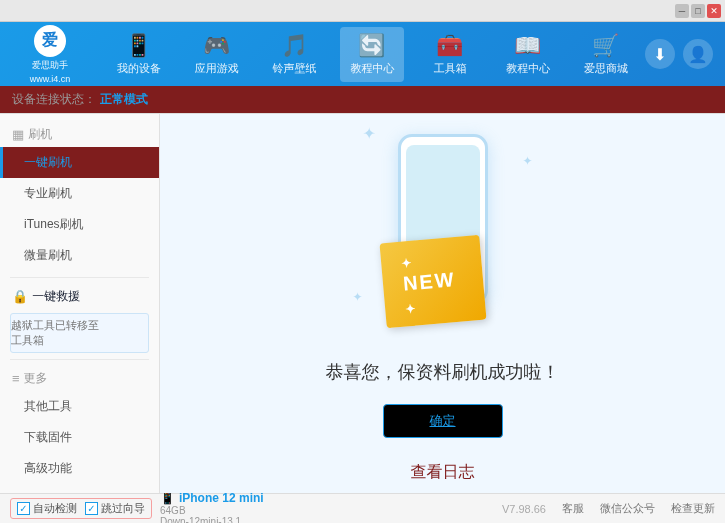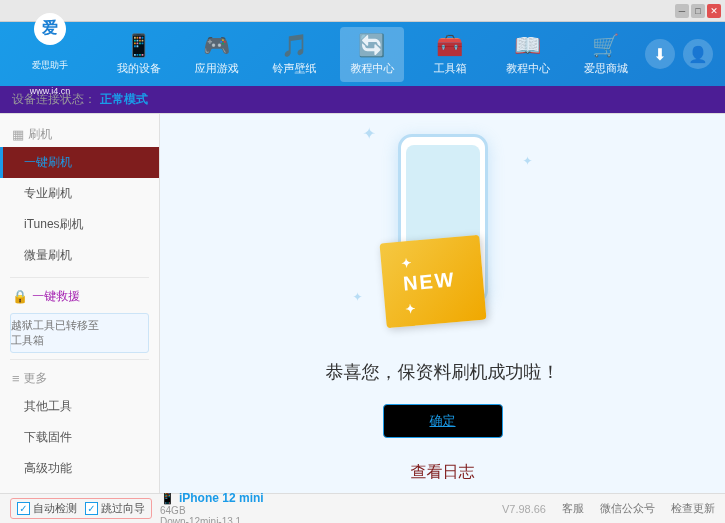--- a/index.html
+++ b/index.html
@@ -40,21 +40,21 @@
       color: white;
     }
     .logo-circle {
       width: 32px; height: 32px;
       background: white;
       border-radius: 50%;
       display: flex; align-items: center; justify-content: center;
       color: #1a7fd4;
       font-size: 16px; font-weight: bold;
     }
-    .logo-text { font-size: 9px; color: rgba(255,255,255,0.9); margin-top: 14px; }
+    .logo-text { font-size: 9px; color: rgba(255,255,255,0.9); margin-top: 2px; }
 
     .nav-items { display: flex; flex: 1; justify-content: space-around; align-items: center; }
     .nav-item {
       display: flex; flex-direction: column; align-items: center;
       color: rgba(255,255,255,0.9);
       cursor: pointer;
       padding: 6px 8px;
       border-radius: 4px;
       min-width: 64px;
     }
@@ -70,21 +70,21 @@
       width: 30px; height: 30px;
       border-radius: 50%;
       background: rgba(255,255,255,0.2);
       display: flex; align-items: center; justify-content: center;
       color: white; font-size: 16px; cursor: pointer;
     }
 
     
     .status-bar {
       height: 28px;
-      background: #4c1d95;
+      background: #7f1d1d;
       border-bottom: 1px solid #ddd;
       display: flex; align-items: center;
       padding: 0 12px;
       font-size: 12px; color: #666;
     }
     .status-label { color: #999; }
     .status-value { color: #1a9be8; font-weight: bold; margin-left: 4px; }
 
     
     .main-layout {
@@ -345,21 +345,21 @@
       <div class="sidebar-item">
         <span>微量刷机</span>
       </div>
     </div>
 
     <div class="sidebar-divider"></div>
 
     <div class="sidebar-section">
       <div class="sidebar-section-header">
         <span class="sidebar-section-icon">🔒</span>
-        <span style="color:#a21caf;">一键救援</span>
+        <span style="color:#0f172a;">一键救援</span>
       </div>
       <div class="sidebar-notice">越狱工具已转移至<br>工具箱</div>
     </div>
 
     <div class="sidebar-divider"></div>
 
     <div class="sidebar-section">
       <div class="sidebar-section-header">
         <span class="sidebar-section-icon">≡</span>
         <span>更多</span>

